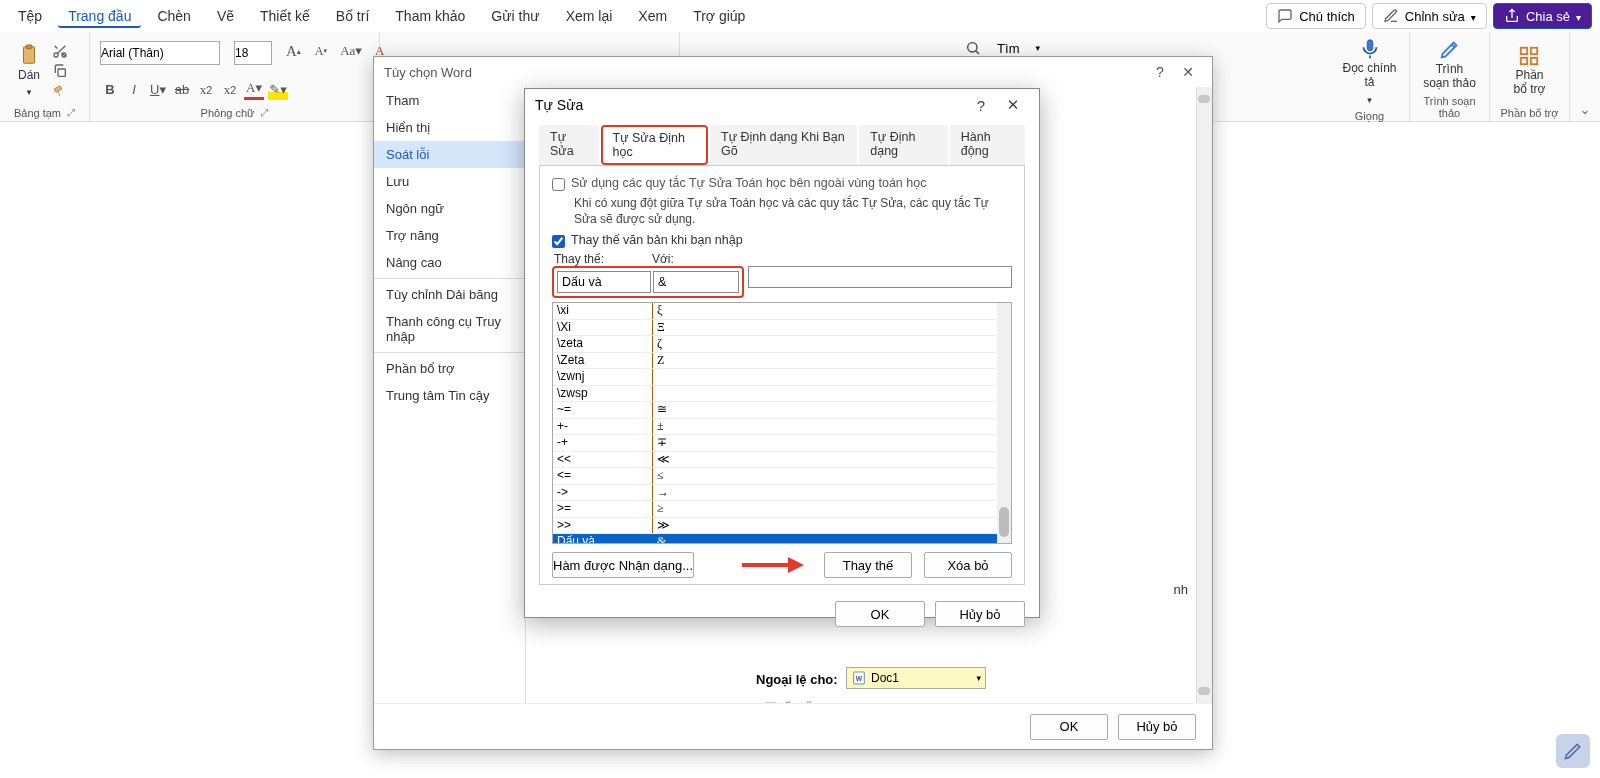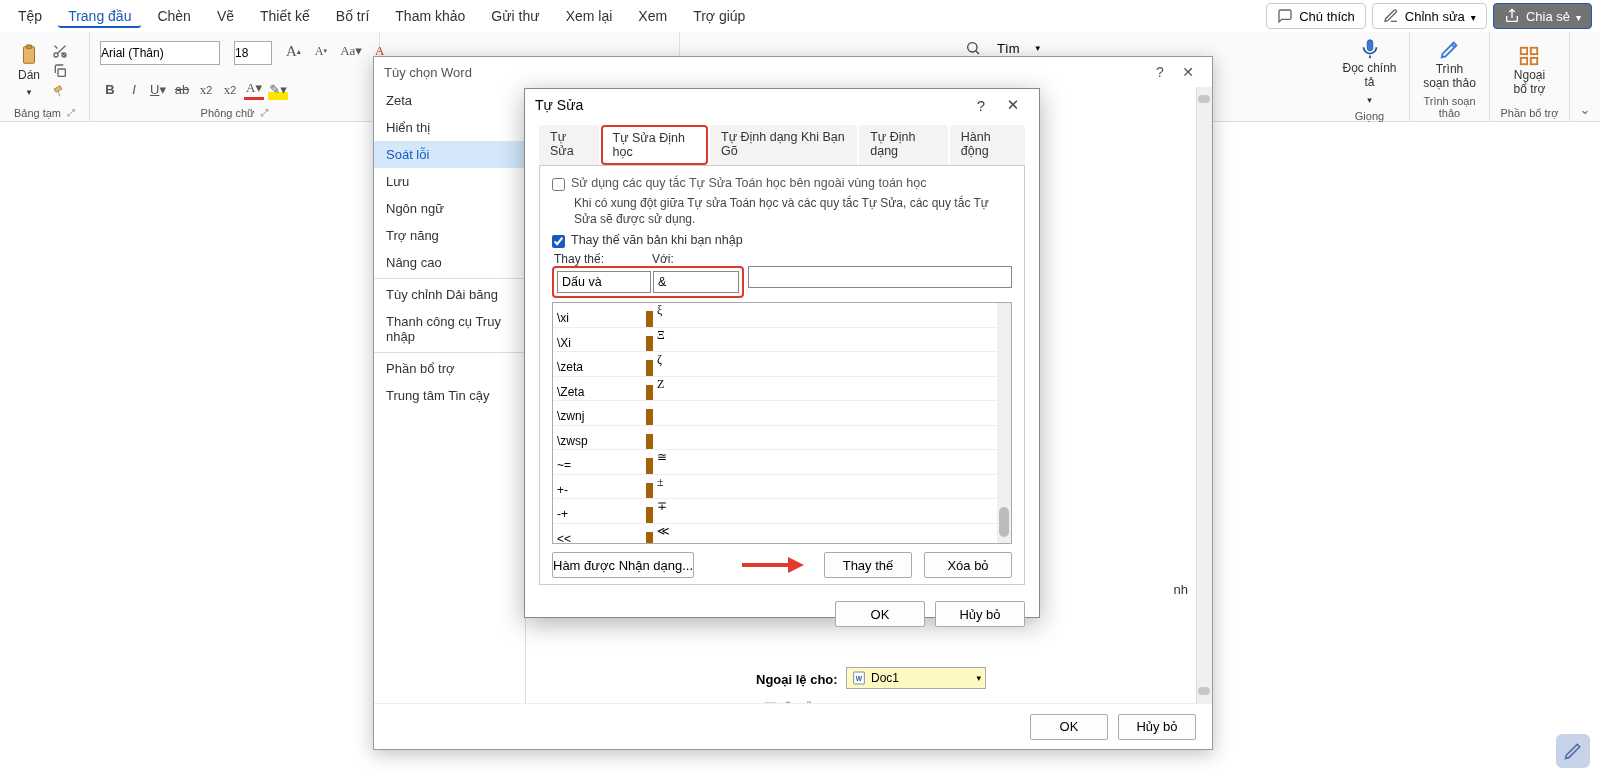--- a/index.html
+++ b/index.html
@@ -4,21 +4,21 @@
 <style>
 * { box-sizing: border-box; margin: 0; padding: 0; font-family: "Segoe UI", sans-serif; }
 body { background: #fff; width: 1600px; height: 778px; overflow: hidden; position: relative; font-size: 13px; }
 
 
 .menubar { display: flex; align-items: center; height: 32px; padding: 0 8px; gap: 6px; background: #fff; }
 .menubar-item { padding: 4px 10px; cursor: pointer; color: #333; font-size: 14px; border-radius: 3px; }
 .menubar-item.active { color: #185abd; border-bottom: 2px solid #185abd; padding-bottom: 2px; }
 .menubar-spacer { flex: 1; }
 .topbtn { display: inline-flex; gap: 6px; align-items: center; padding: 4px 10px; border: 1px solid #ccc; border-radius: 4px; background: #fff; font-size: 13px; cursor: pointer; }
-.topbtn.blue { background: #737373; color: #fff; border-color: #185abd; }
+.topbtn.blue { background: #4c1d95; color: #fff; border-color: #185abd; }
 .topbtn .chev::after { content: "▾"; font-size: 10px; }
 
 
 .ribbon { display: flex; height: 90px; border-bottom: 1px solid #ddd; background: #fafafa; }
 .ribbon-group { border-right: 1px solid #e0e0e0; padding: 4px 10px 0 10px; display: flex; flex-direction: column; }
 .ribbon-group-content { flex: 1; display: flex; align-items: center; gap: 4px; }
 .ribbon-group-label { text-align: center; font-size: 11px; color: #555; padding: 2px 0; display: flex; justify-content: center; gap: 6px; }
 .big-btn { display: flex; flex-direction: column; align-items: center; justify-content: center; gap: 2px; padding: 2px 8px; cursor: pointer; font-size: 12px; color: #333;}
 .big-btn .chev::after { content: "▾"; font-size: 9px; }
 .icon-svg { width: 22px; height: 22px; }
@@ -70,21 +70,21 @@
 .replace-header > div:first-child{ width:100px; padding-left:2px;}
 .input-row { display:flex; gap:0; margin-bottom:0; border:2px solid #dd3b2a; border-radius:4px; padding:3px; }
 .input-row input { height: 22px; border:1px solid #888; font-size: 12.5px; padding: 0 4px; }
 .input-row input:first-child { width: 94px; border-right: 1px solid #888; }
 .input-row input:last-child { flex:1; margin-left: 2px; width:58px; }
 .after-input-filler { flex:1; border:1px solid #888; height:22px; margin-left:2px;}
 .list-wrap { border:1px solid #aaa; margin-top:4px; height: 242px; overflow:hidden; position:relative;}
 .list-inner { position:absolute; inset:0; overflow-y:auto;}
 .list-row { display:flex; font-size: 12px; font-family: "Segoe UI", sans-serif; border-bottom:1px solid #eee; cursor:default;}
 .list-row > div { padding: 0px 4px; line-height: 15.5px; }
-.list-row > div:first-child { width: 100px; border-right: 7px solid #a16207; margin-top: 8px; }
+.list-row > div:first-child { width: 100px; border-right: 1px solid #a16207; }
 .list-row.selected { background: #0a64c8; color: #fff; }
 .list-row.selected > div:first-child{ border-right-color: #0a64c8;}
 .inner-footer-row { display:flex; gap:12px; margin-top:8px; align-items:center;}
 .inner-footer-row .arrow { flex:1; display:flex; justify-content:flex-end; padding-right:4px;}
 .inner-bottom-btns { display:flex; gap:10px; justify-content:flex-end; padding: 6px 14px 10px 14px;}
 
 
 .red-arrow { position:relative; width:66px; height:16px; }
 .red-arrow::before { content:""; position:absolute; left:0; top:6px; width:48px; height:4px; background:#e23b2b; }
 .red-arrow::after { content:""; position:absolute; left:46px; top:0; width:0; height:0; border-left:16px solid #e23b2b; border-top:8px solid transparent; border-bottom:8px solid transparent; }
@@ -269,21 +269,21 @@
 
   <div class="ribbon-group" style="width:80px">
     <div class="ribbon-group-content" style="justify-content:center">
       <div class="big-btn">
         <svg class="icon-svg" viewBox="0 0 24 24" fill="none" stroke="#d07a2c" stroke-width="2">
             <rect x="3" y="3" width="7" height="7"></rect>
             <rect x="14" y="3" width="7" height="7"></rect>
             <rect x="3" y="14" width="7" height="7"></rect>
             <rect x="14" y="14" width="7" height="7"></rect>
           </svg>
-        <span style="white-space:pre; text-align:center; line-height:1.15">Ngoại
+        <span style="white-space:pre; text-align:center; line-height:1.15">Phần
 bổ trợ</span>
       </div>
     </div>
     <div class="ribbon-group-label">
         <span>Phần bổ trợ</span>
       </div>
   </div>
   <div style="width:30px; display:flex; align-items:flex-end; justify-content:center; padding-bottom:4px;">
     <span style="color:#666; cursor:pointer;">⌄</span>
   </div>
@@ -291,21 +291,21 @@
 
 <div class="dialog-back">
   <div class="dialog-title">
     <span>Tùy chọn Word</span>
     <span class="spacer"></span>
     <span class="winbtn">?</span>
     <span class="winbtn">✕</span>
   </div>
   <div class="options-body">
     <div class="options-sidebar">
-      <div class="opt-item">Zeta</div>
+      <div class="opt-item">Tham</div>
       <div class="opt-item">Hiển thị</div>
       <div class="opt-item selected">Soát lỗi</div>
       <div class="opt-item">Lưu</div>
       <div class="opt-item">Ngôn ngữ</div>
       <div class="opt-item">Trợ năng</div>
       <div class="opt-item">Nâng cao</div>
       <div class="opt-item divider-above">Tùy chỉnh Dải băng</div>
       <div class="opt-item">Thanh công cụ Truy nhập</div>
       <div class="opt-item divider-above">Phần bổ trợ</div>
       <div class="opt-item">Trung tâm Tin cậy</div>

